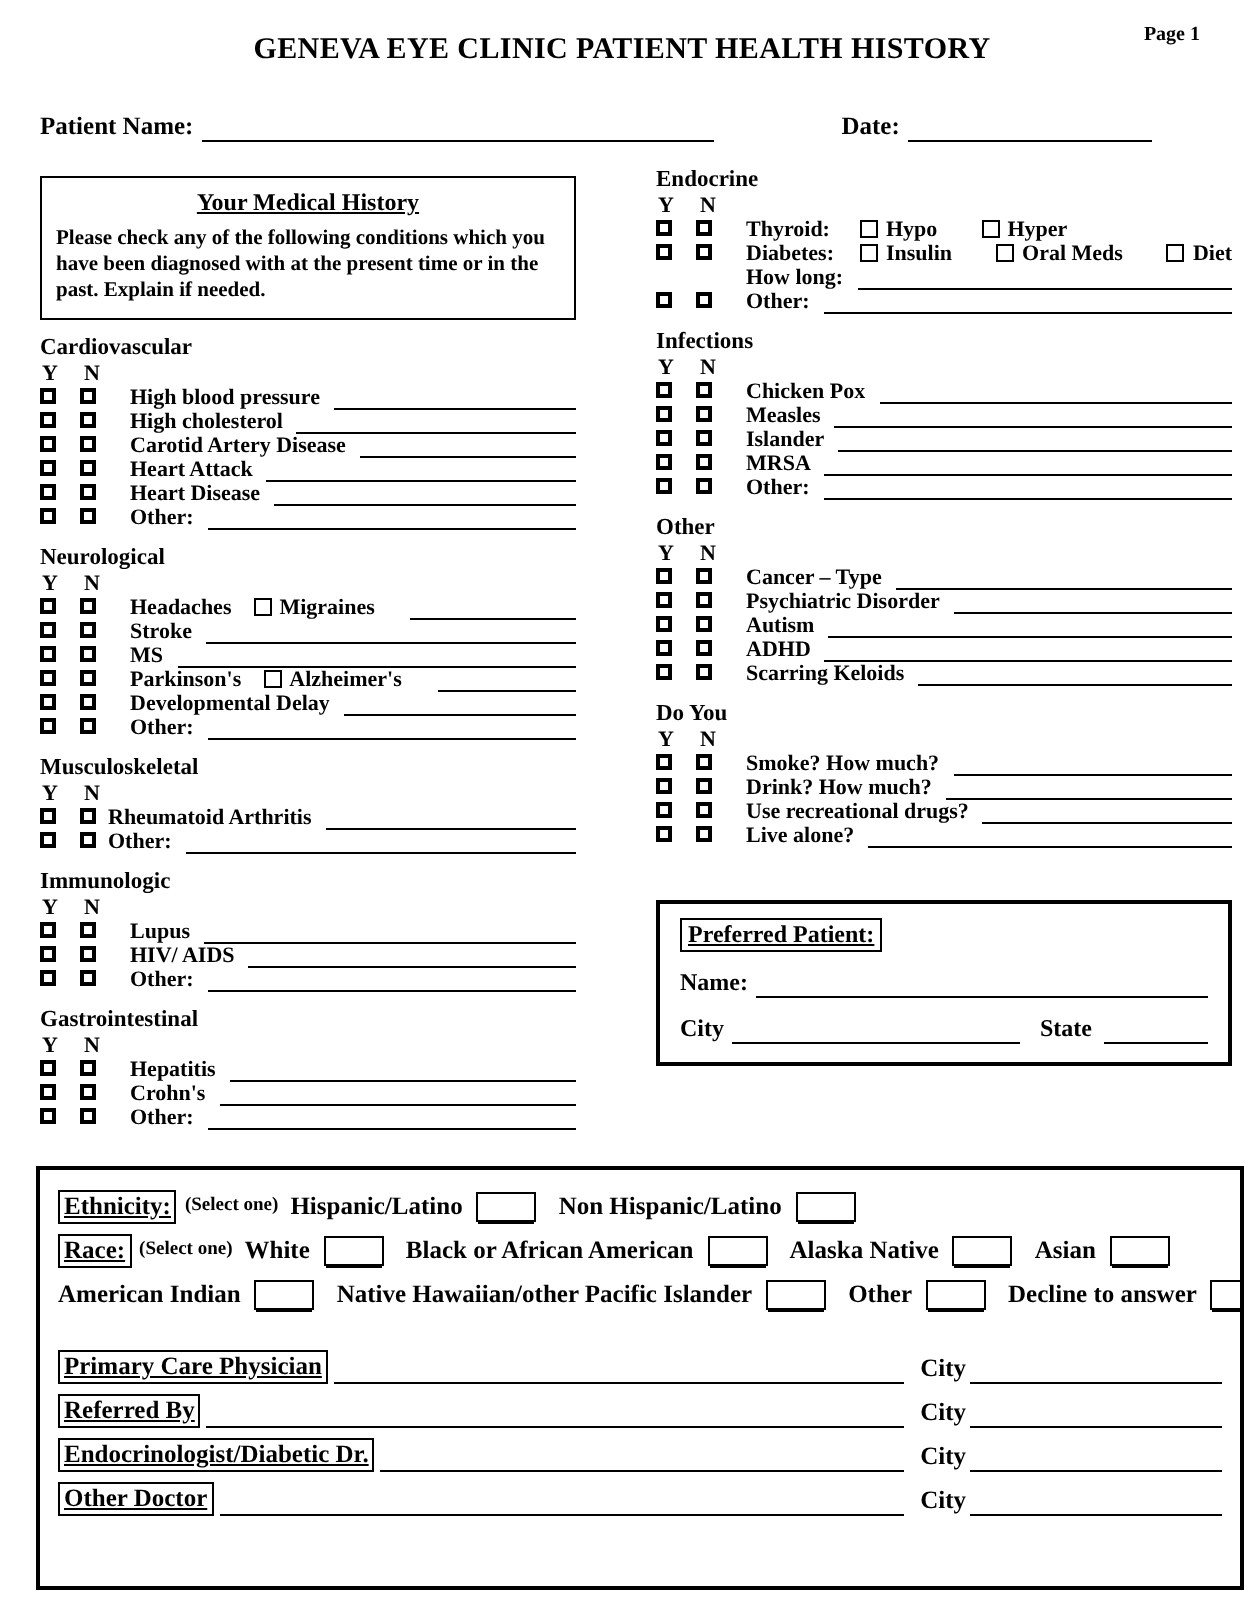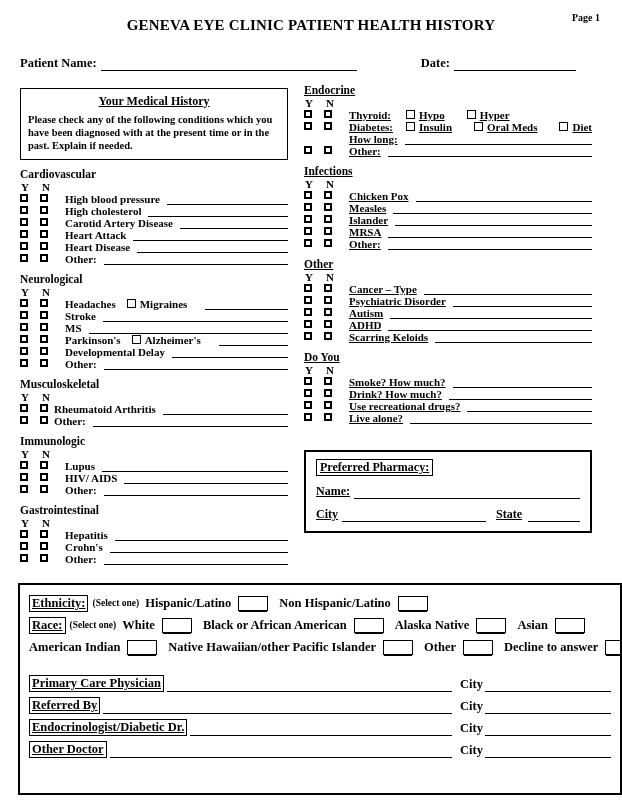--- a/index.html
+++ b/index.html
@@ -10,21 +10,21 @@
   .page-label{position:absolute;top:12px;right:22px;font-size:10px;}
   .title{position:absolute;top:17px;left:0;width:100%;text-align:center;font-size:15px;letter-spacing:.2px;}
 
   .name-row{position:absolute;top:56px;left:20px;width:556px;display:flex;align-items:flex-end;font-size:12.5px;}
   .ln{flex:1 1 auto;border-bottom:1px solid #000;height:10px;margin-left:4px;min-width:10px;}
   .name-ln{flex:0 0 256px;}
   .hgap{flex:0 0 64px;border:none;}
   .date-ln{flex:1 1 auto;}
 
   .left-col{position:absolute;left:20px;top:88px;width:268px;}
-  .right-col{position:absolute;left:304px;top:84px;width:288px;text-decoration:underline;}
+  .right-col{position:absolute;left:328px;top:84px;width:288px;}
 
   .mh-box{border:1px solid #000;padding:5px 7px 7px;margin-bottom:8px;}
   .mh-title{text-align:center;text-decoration:underline;font-size:12px;margin-bottom:4px;}
   .mh-body{font-size:10.5px;line-height:1.25;}
 
   .sec{margin-bottom:8px;}
   .sec-title{font-size:11.5px;line-height:13px;}
   .yn-head{height:12px;line-height:12px;}
   .yn-head span{display:inline-block;width:20px;padding-left:1px;}
   .row{display:flex;align-items:center;height:12px;font-size:11px;line-height:12px;}
@@ -350,21 +350,21 @@
         <div class="row">
           <span class="cbx"></span>
           <span class="cbx"></span>
           <span class="lbl">Live alone?</span>
           <span class="ln"></span>
         </div>
       </div>
 
     <div class="ph-box">
       <div>
-        <span class="ph-title">Preferred Pharmacy:</span>
+        <span class="ph-title">Preferred Patient:</span>
       </div>
       <div class="ph-row">
         <span>Name:</span>
         <span class="ln"></span>
       </div>
       <div class="ph-row">
         <span>City</span>
         <span class="ln"></span>
         <span class="st">State</span>
         <span class="ln state-ln"></span>

